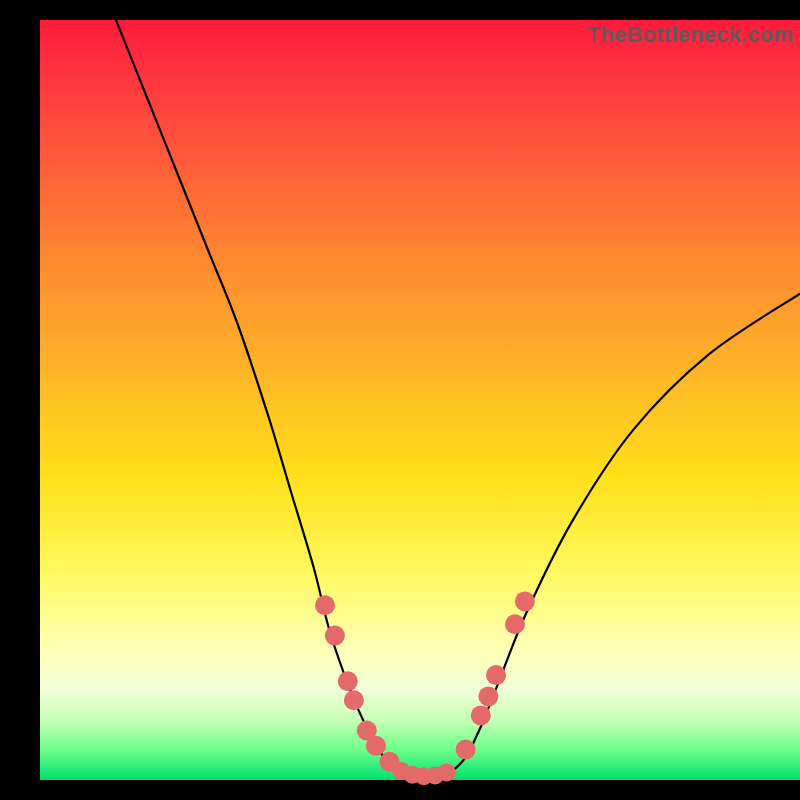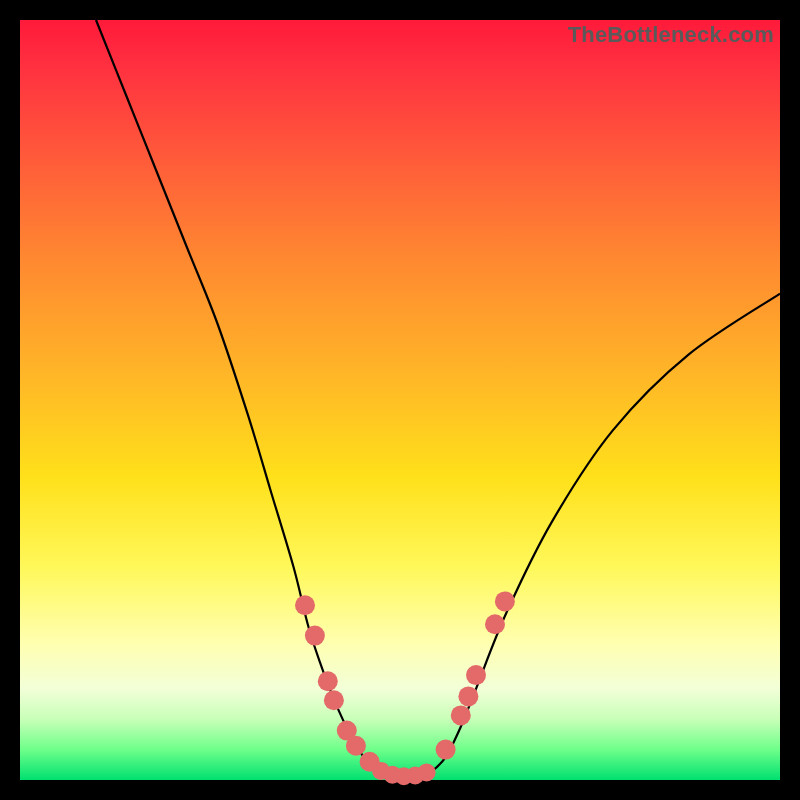--- a/index.html
+++ b/index.html
@@ -2,20 +2,21 @@
 <html><head>
 <meta charset="utf-8">
 <style>
   * { margin: 0; padding: 0; box-sizing: border-box; }
   html, body { width: 800px; height: 800px; overflow: hidden; background: #000; }
   .frame {
     position: relative;
     width: 765px;
     height: 800px;
     background: #000;
+    margin-left: 20px;
   }
   .plot-area {
     position: absolute;
     left: 20px;
     top: 20px;
     width: 760px;
     height: 760px;
     background: linear-gradient(to bottom,
       #ff1a3a 0%,
       #ff3040 6%,

